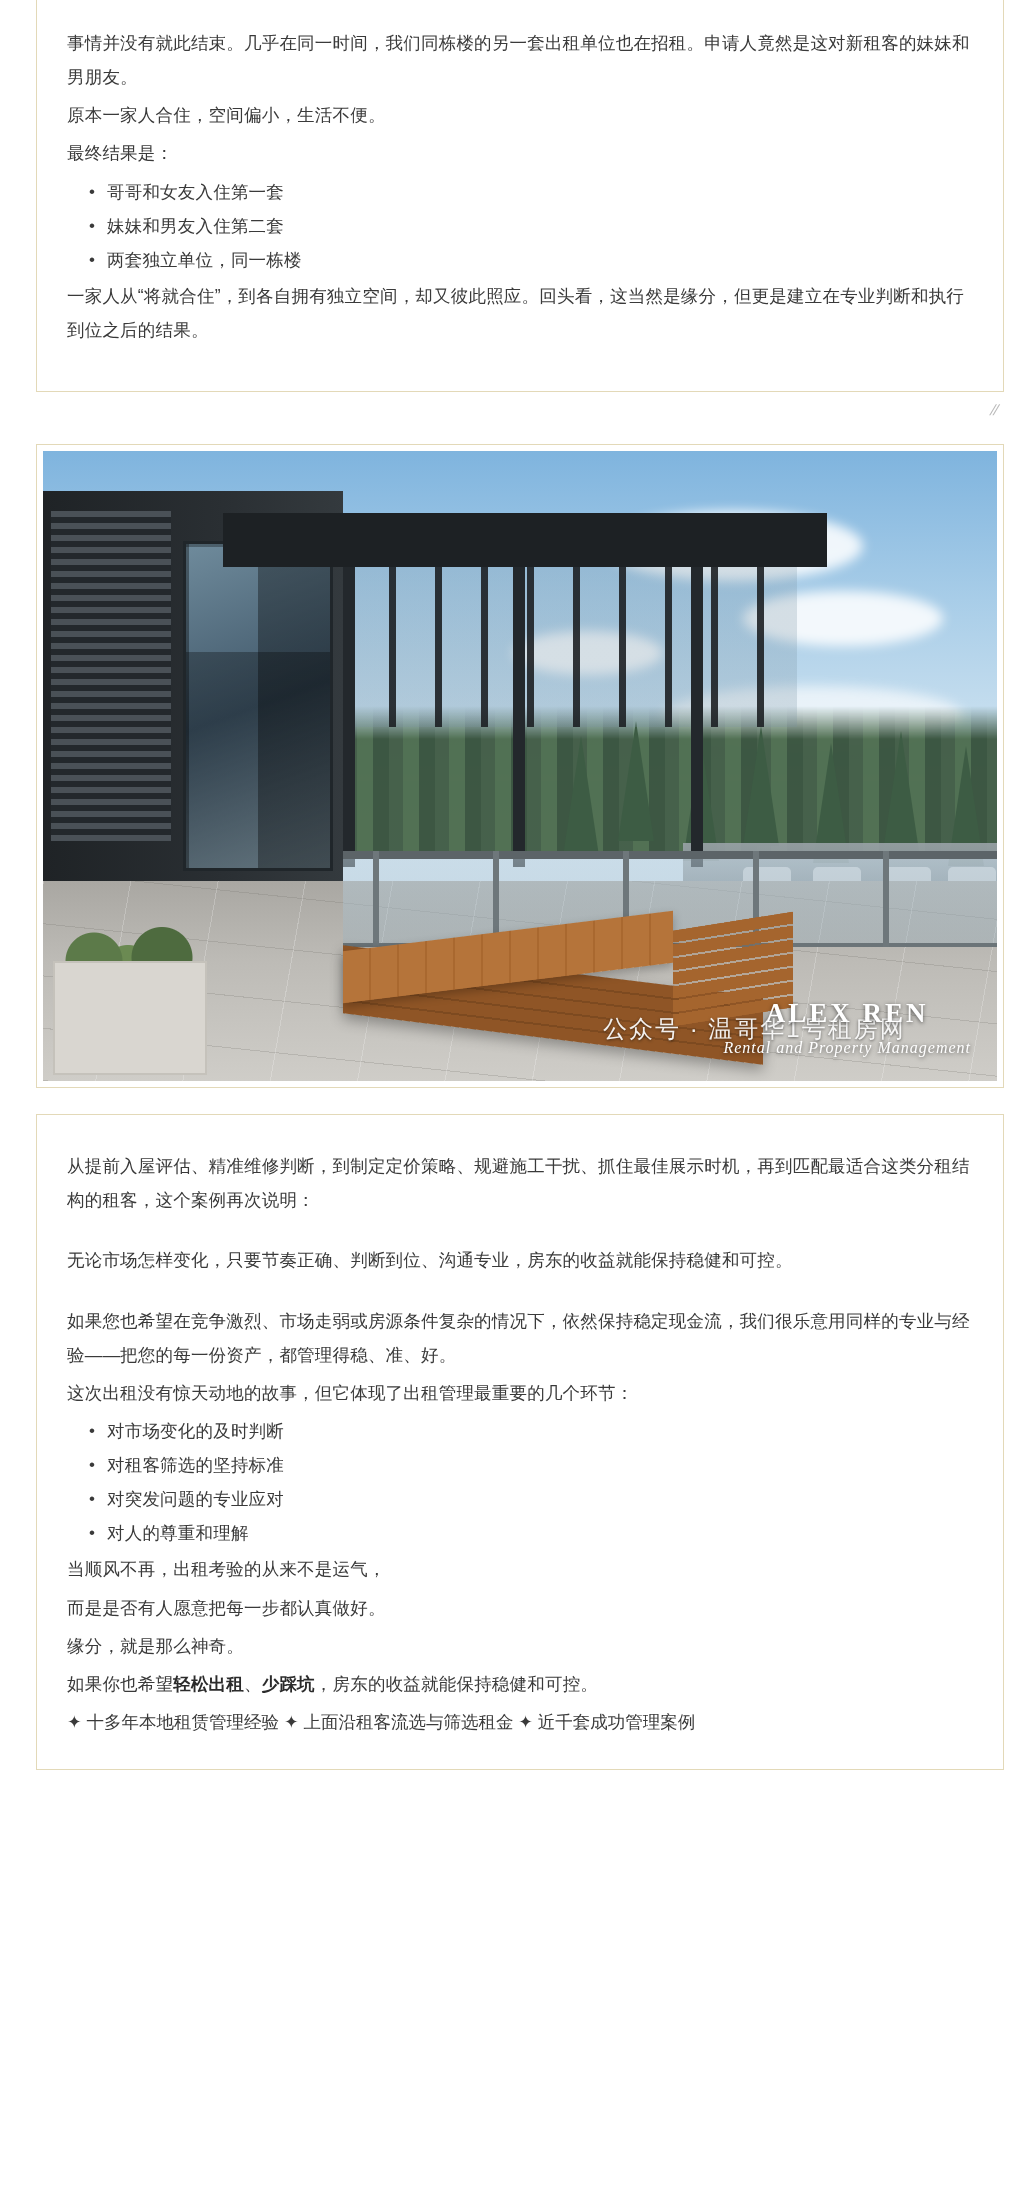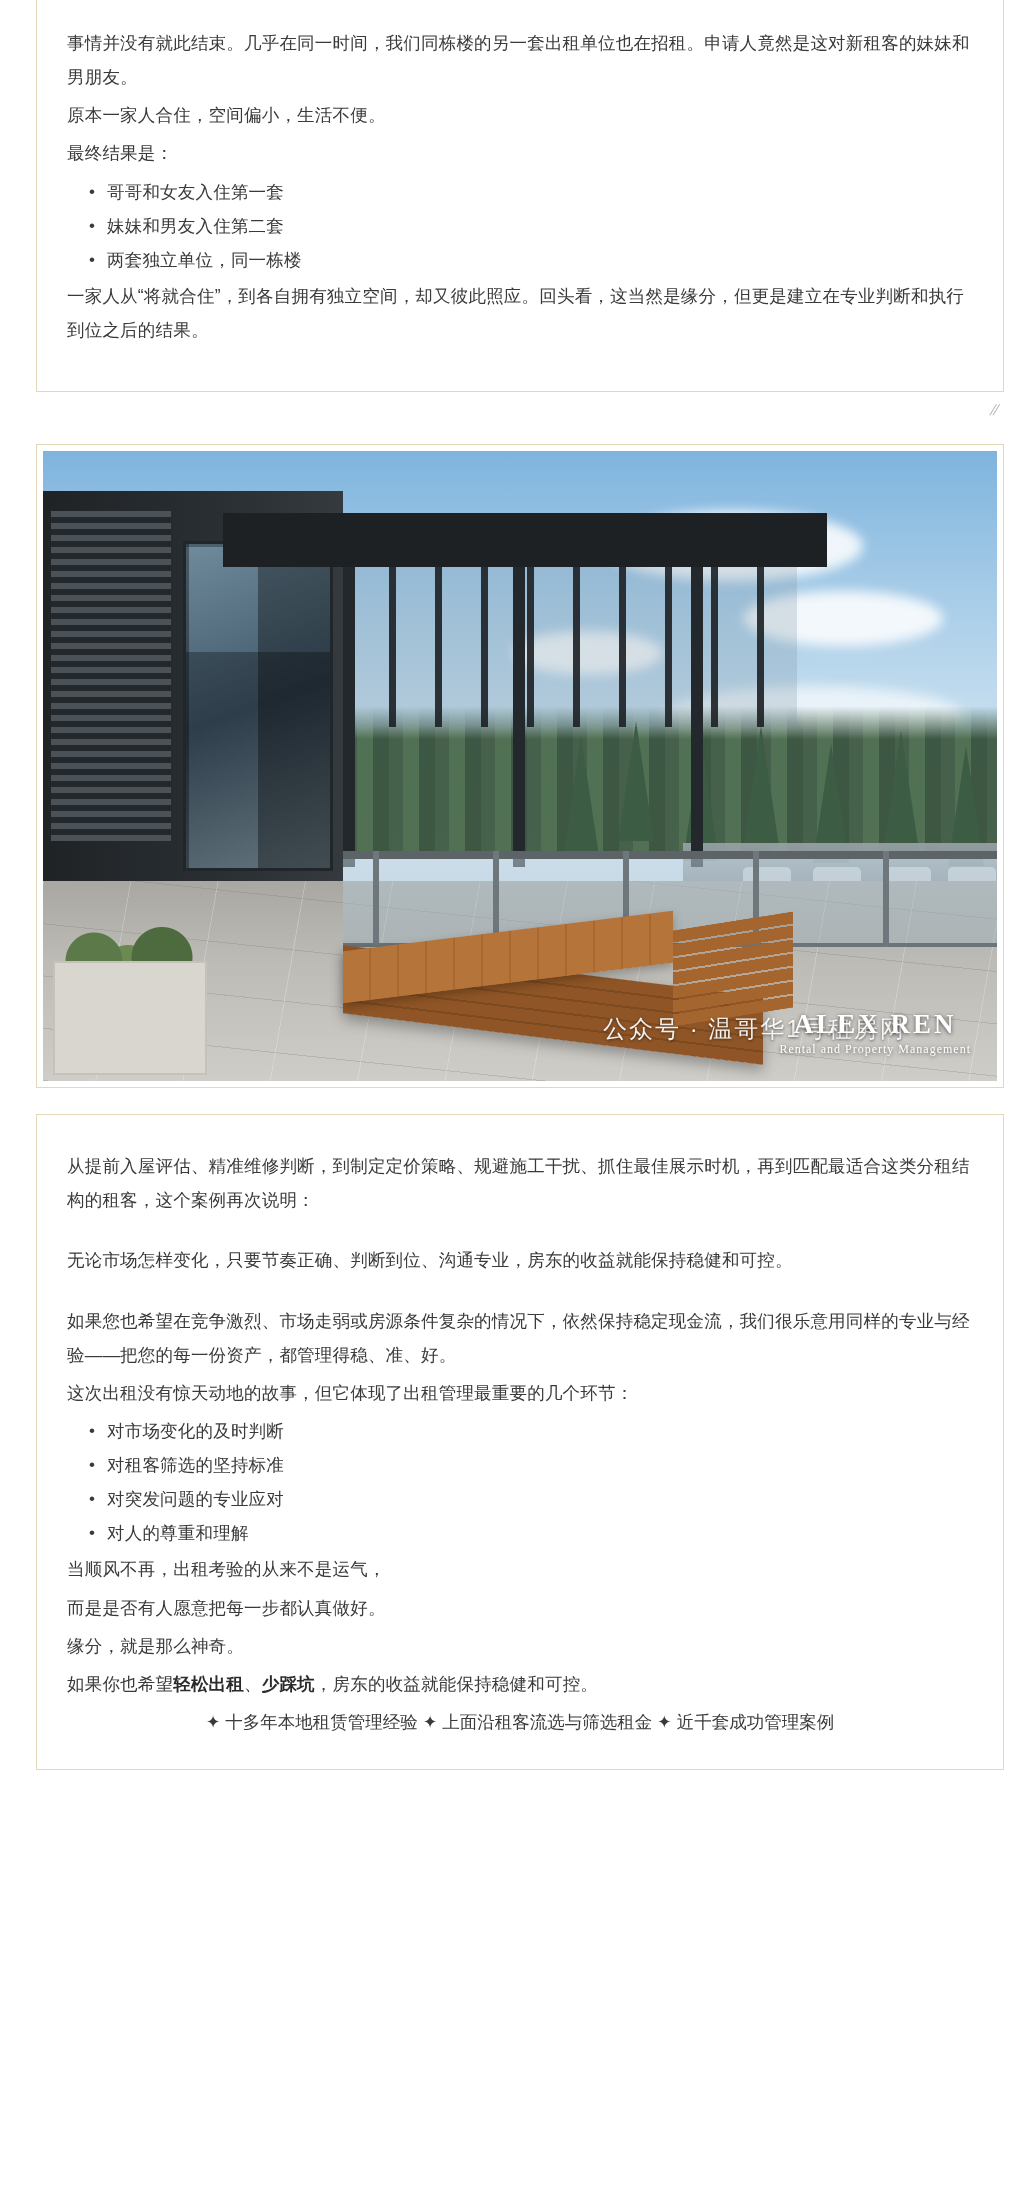--- a/index.html
+++ b/index.html
@@ -262,23 +262,24 @@
     text-shadow: 0 1px 4px rgba(0,0,0,.6);
   }
   .wm-brand .b1 {
     font-family: "Liberation Serif", serif;
     font-size: 27px;
     font-weight: bold;
     letter-spacing: 3px;
   }
   .wm-brand .b2 {
     font-family: "Liberation Serif", serif;
-    font-size: 12px;
+    font-size: 16px;
+    font-style: italic;
     letter-spacing: 1px;
-    margin-top: 2px;
+    margin-top: 10px;
   }
 
   
   .card-bottom {
     margin: 26px 34px 0 22px;
     width: 968px;
     box-sizing: border-box;
     padding: 34px 30px 30px 30px;
   }
   .spacer-line { height: 22px; }
@@ -291,21 +292,20 @@
     letter-spacing: 0.3px;
   }
   .team-title .en {
     font-family: "Liberation Serif", serif;
     font-style: italic;
   }
   .team-line {
     font-size: 17.5px;
     line-height: 1.95;
     color: #3a3a3a;
-    text-align: center;
   }
   strong.b { font-weight: bold; color: #2b2b2b; }
 </style>
 </head>
 <body>
 
 <div class="page">
 
   <div class="card card-top">
     <p class="para">事情并没有就此结束。几乎在同一时间，我们同栋楼的另一套出租单位也在招租。申请人竟然是这对新租客的妹妹和男朋友。</p>

